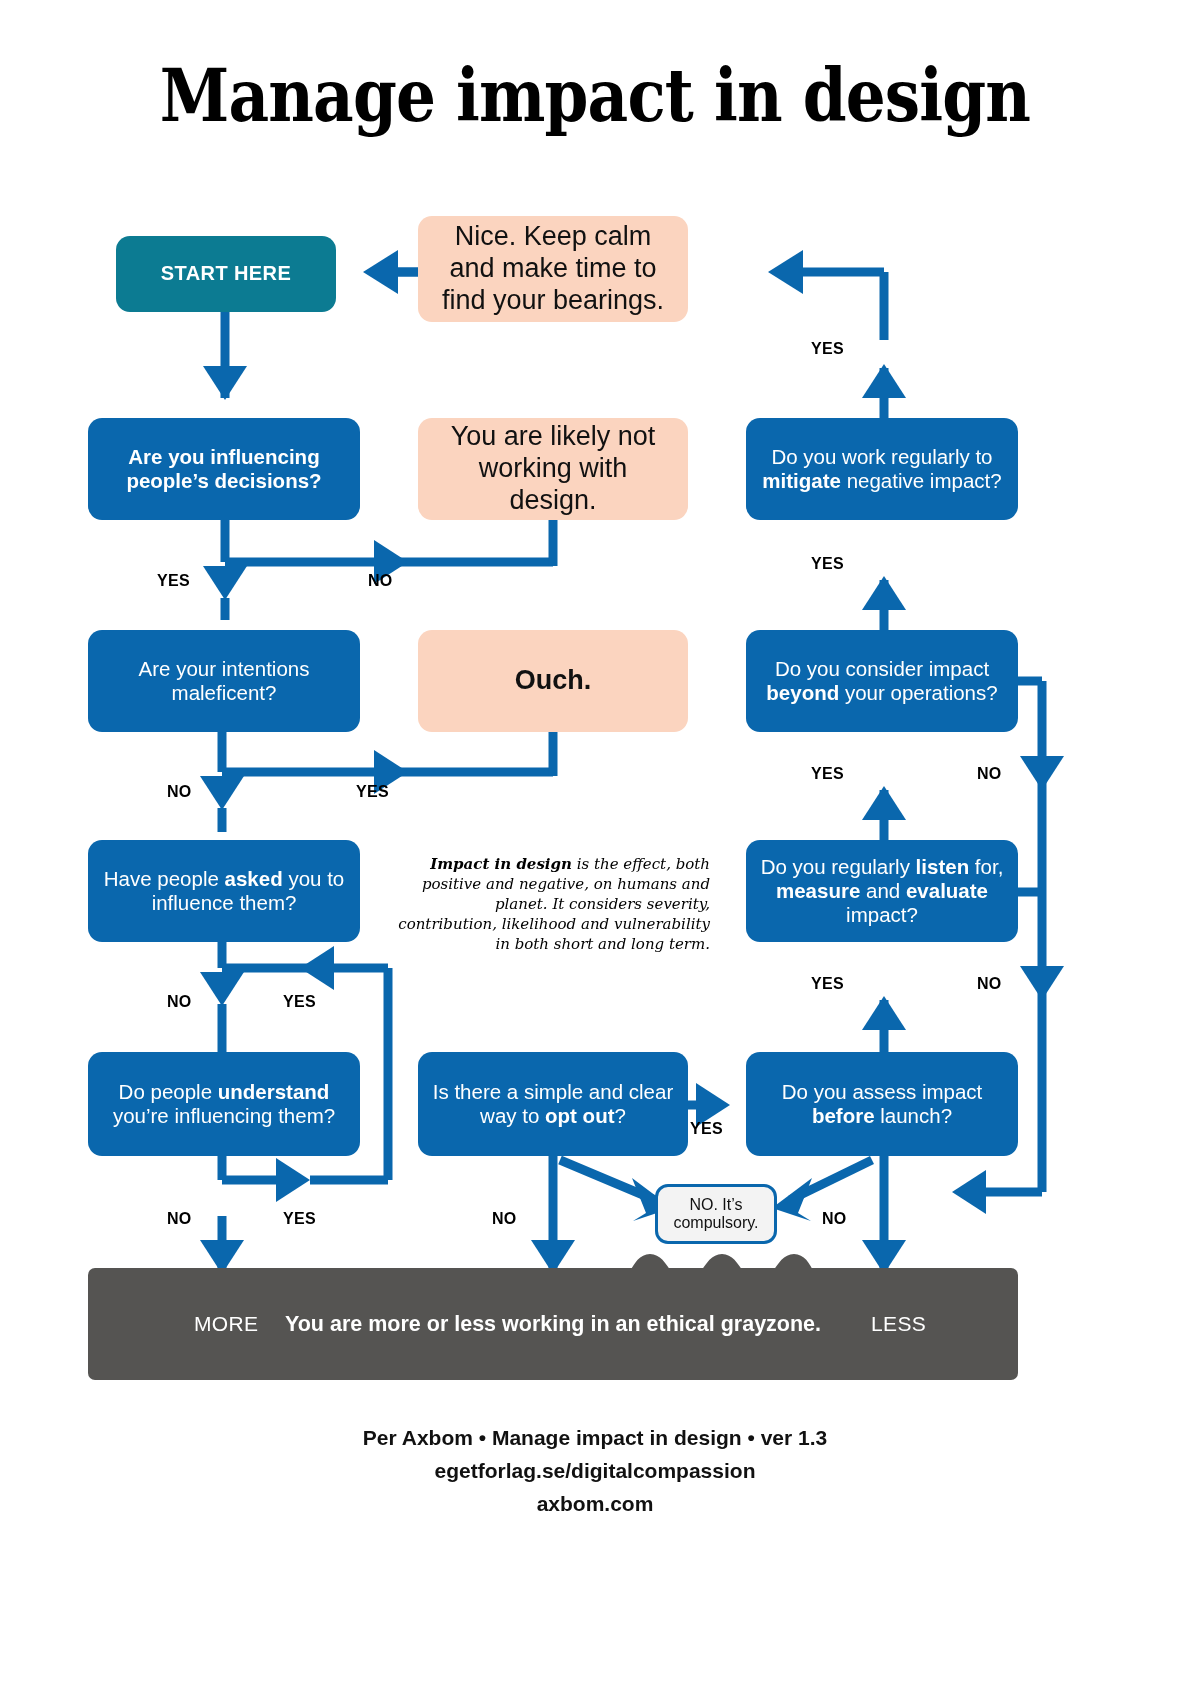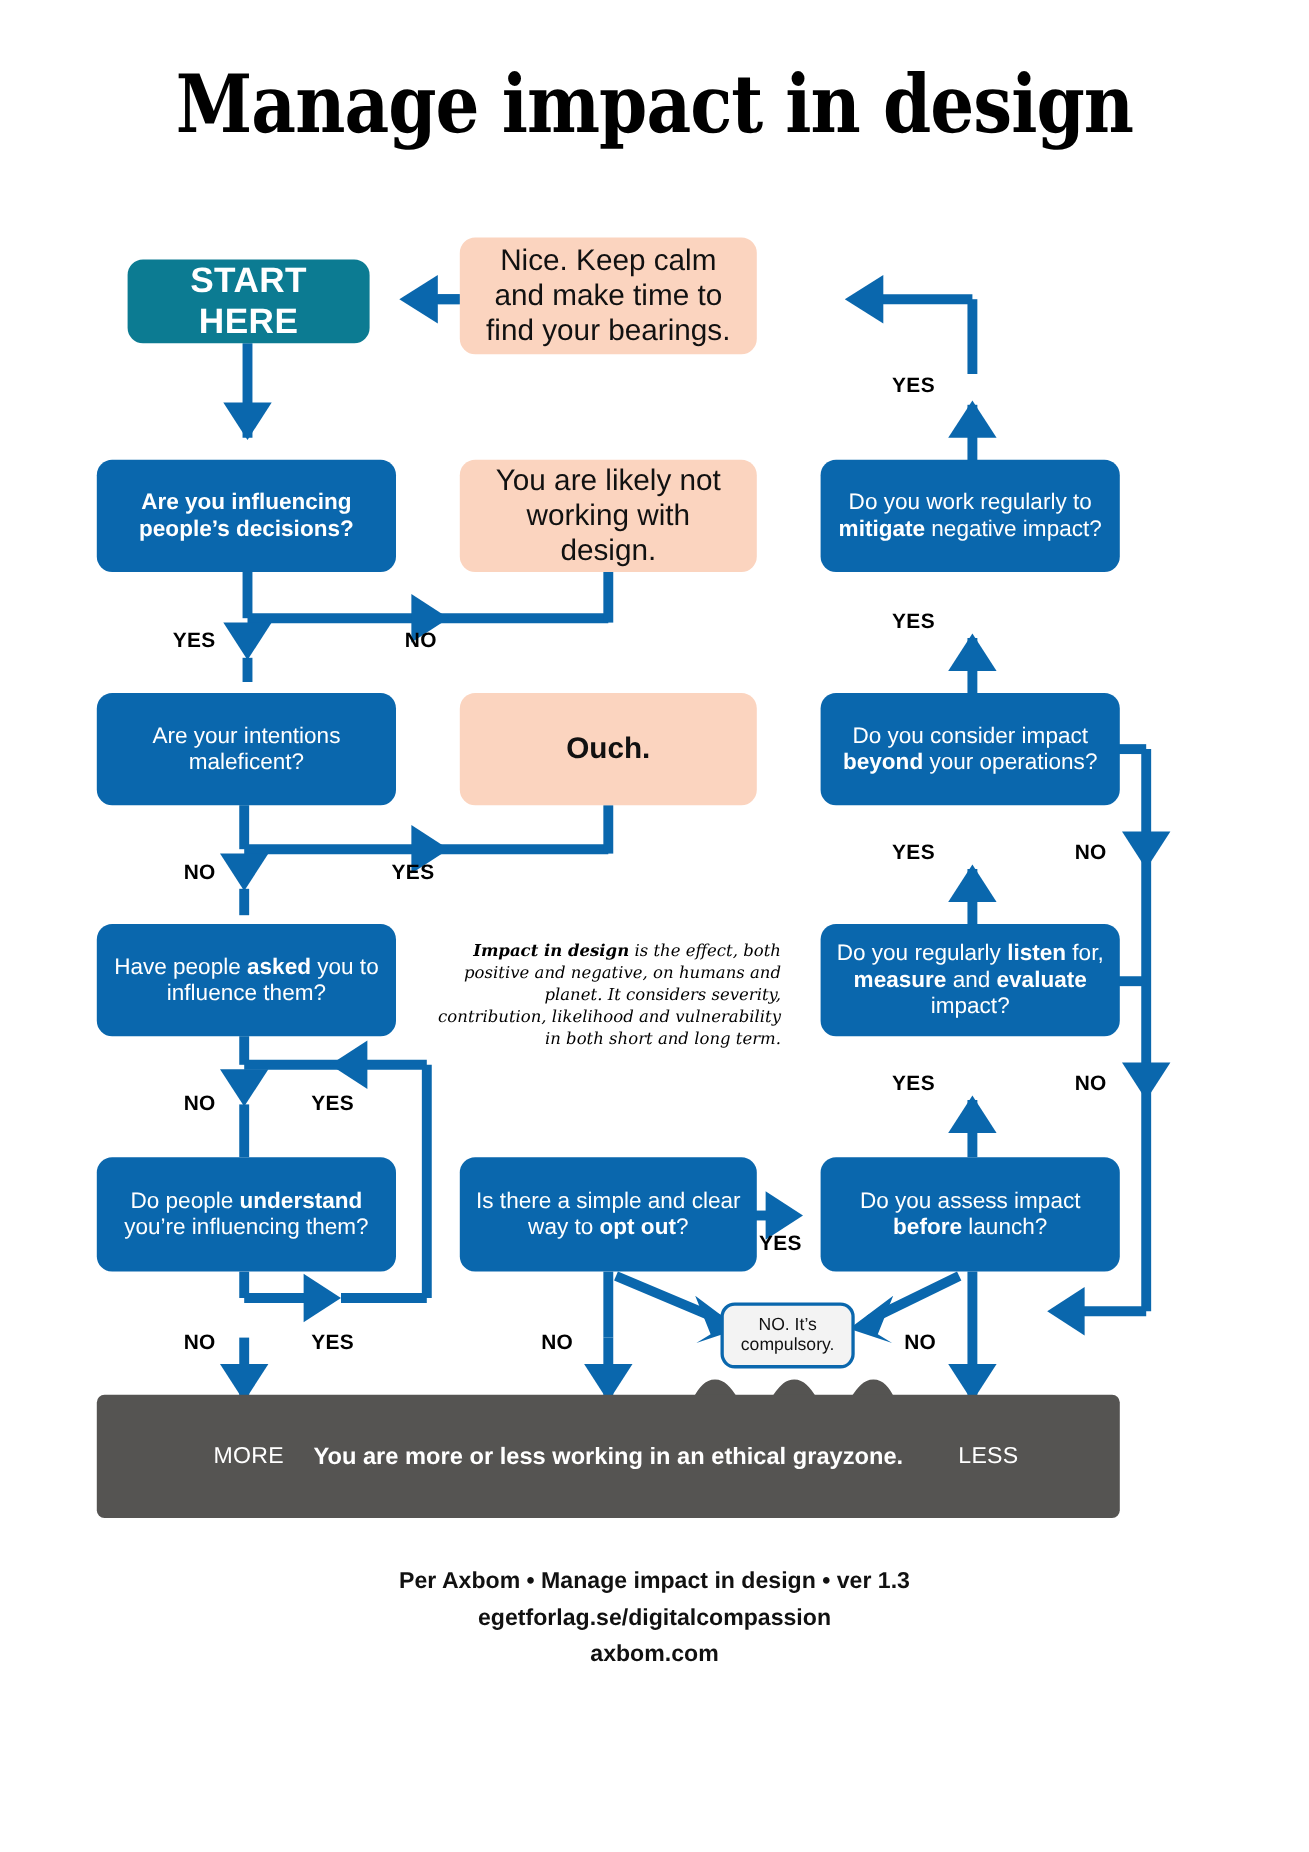--- a/index.html
+++ b/index.html
@@ -21,33 +21,33 @@
 
   
   .node{
     position:absolute;border-radius:14px;
     display:flex;align-items:center;justify-content:center;
     text-align:center;box-sizing:border-box;padding:8px 14px;
     line-height:1.18;
   }
   .blue{background:#0a67ad;color:#ffffff;font-size:20.5px;font-weight:400;align-items:center;}
   .blue b{font-weight:700;}
-  .teal{background:#0c7b92;color:#ffffff;font-size:32px;font-weight:700;letter-spacing:.4px;}
+  .teal{background:#0c7b92;color:#ffffff;font-size:20px;font-weight:700;letter-spacing:.4px;}
   .pink{background:#fbd4bf;color:#111;font-size:27px;font-weight:400;}
 
   .bubble{
     position:absolute;background:#f3f3f3;border:3px solid #0a67ad;border-radius:13px;
     display:flex;align-items:center;justify-content:center;text-align:center;
     font-size:16px;color:#111;line-height:1.12;box-sizing:border-box;padding:3px 6px;
     z-index:4;
   }
 
   
   .lbl{
-    position:absolute;font-size:19px;font-weight:700;color:#000;
+    position:absolute;font-size:16px;font-weight:700;color:#000;
     letter-spacing:.3px;white-space:nowrap;
   }
 
   
   .defn{
     position:absolute;text-align:right;
     font-family:"DejaVu Serif", serif;font-style:italic;
     font-size:15px;line-height:1.34;color:#000;margin-top:40px;
   }
   .defn b{font-weight:700;font-style:italic;}

